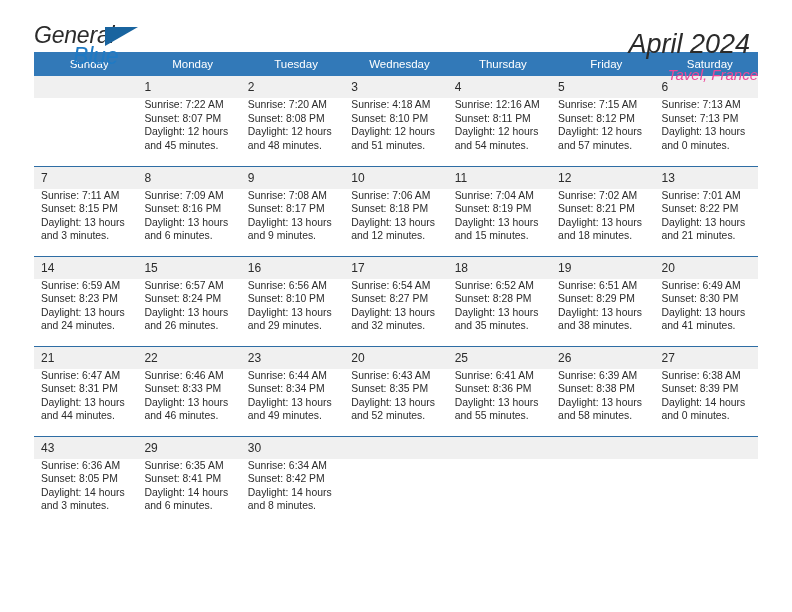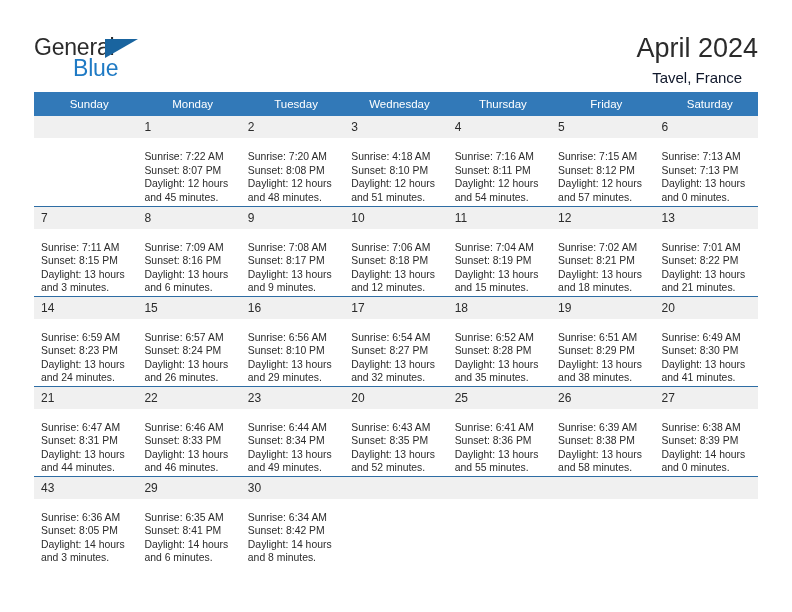--- a/index.html
+++ b/index.html
@@ -20,23 +20,24 @@
     height: 612px;
     box-sizing: border-box;
     padding: 0 34px;
   }
 
   
   .topbar {
     display: flex;
     align-items: flex-start;
     justify-content: space-between;
-    height: 92px;
-    padding-top: 34px;
+    height: 52px;
+    padding-top: 22px;
     box-sizing: border-box;
+    font-style: italic;
   }
   .brand {
     position: relative;
     width: 150px;
     height: 48px;
     line-height: 1;
     user-select: none;
   }
   .brand-general {
     position: absolute;
@@ -66,27 +67,26 @@
 
   .titleblock {
     text-align: right;
     padding-top: 0px;
   }
   .cal-title {
     font-size: 27px;
     color: #2b2b2b;
     line-height: 1.05;
     font-weight: normal;
-    margin: 0;
+    margin: 8px;
   }
   .cal-sub {
     font-size: 15px;
-    color: #0f172a;
+    color: #ec4899;
     margin-top: 7px;
-    text-align: center;
   }
 
   
   .calendar {
     width: 724px;
     border-collapse: collapse;
     table-layout: fixed;
   }
   .calendar th {
     background: #3279b8;
@@ -115,21 +115,21 @@
     color: #2b2b2b;
     padding: 4px 0 4px 7px;
     height: 22px;
     box-sizing: border-box;
     line-height: 14px;
   }
   .daynum.empty {
     color: transparent;
   }
   .details {
-    padding: 12px 8px 0 7px;
+    padding: 0 8px 0 7px;
     font-size: 10.4px;
     line-height: 13.6px;
     color: #2b2b2b;
   }
   .details div { white-space: nowrap; }
   .details .daylight { white-space: normal; }
   td.blank .details { visibility: hidden; }
 </style>
 </head>
 <body>
@@ -191,21 +191,21 @@
             <div class="daynum">3</div>
             <div class="details">
               <div>Sunrise: 4:18 AM</div>
               <div>Sunset: 8:10 PM</div>
               <div class="daylight">Daylight: 12 hours and 51 minutes.</div>
             </div>
           </td>
           <td>
             <div class="daynum">4</div>
             <div class="details">
-              <div>Sunrise: 7:16 AM</div>
+              <div>Sunrise: 12:16 AM</div>
               <div>Sunset: 8:11 PM</div>
               <div class="daylight">Daylight: 12 hours and 54 minutes.</div>
             </div>
           </td>
           <td>
             <div class="daynum">5</div>
             <div class="details">
               <div>Sunrise: 7:15 AM</div>
               <div>Sunset: 8:12 PM</div>
               <div class="daylight">Daylight: 12 hours and 57 minutes.</div>

